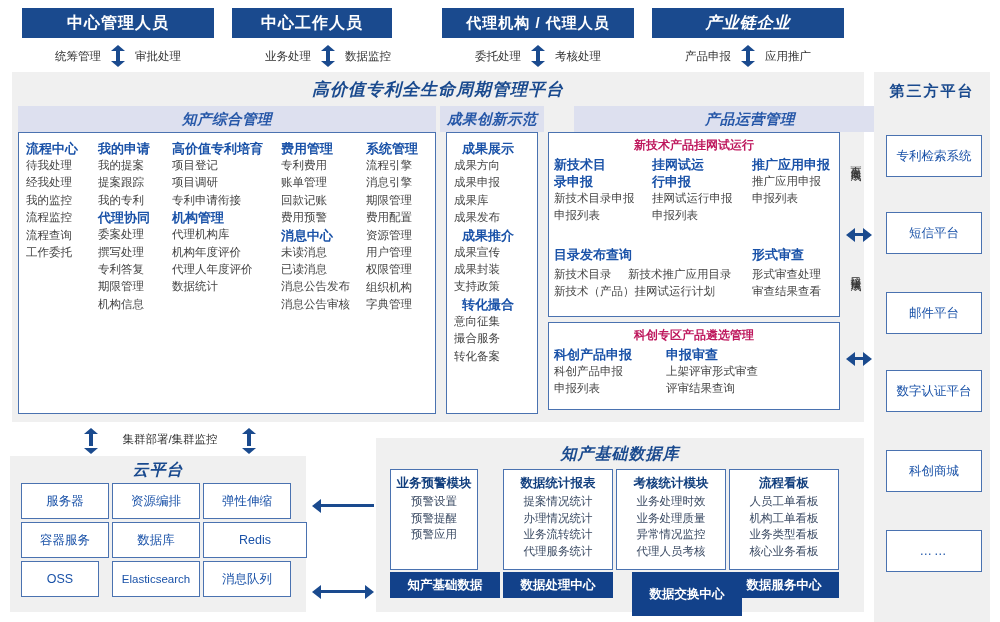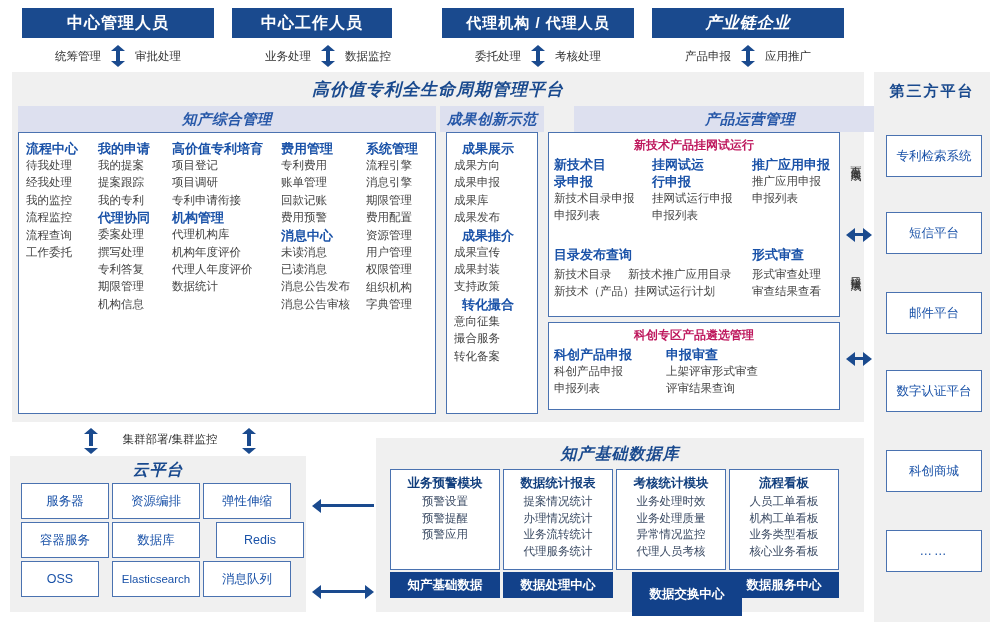--- a/index.html
+++ b/index.html
@@ -256,39 +256,39 @@
 </div>
 <div class="abs cluster-lbl" style="left:100px;top:432px;width:140px;">集群部署/集群监控</div>
 
 <div class="abs gray-panel" style="left:10px;top:456px;width:296px;height:156px;"></div>
 <div class="abs cloud-title" style="left:10px;top:460px;width:296px;">云平台</div>
 <div class="abs cloud-cell" style="left:21px;top:483px;width:88px;height:36px;">服务器</div>
 <div class="abs cloud-cell" style="left:112px;top:483px;width:88px;height:36px;">资源编排</div>
 <div class="abs cloud-cell" style="left:203px;top:483px;width:88px;height:36px;">弹性伸缩</div>
 <div class="abs cloud-cell" style="left:21px;top:522px;width:88px;height:36px;">容器服务</div>
 <div class="abs cloud-cell" style="left:112px;top:522px;width:88px;height:36px;">数据库</div>
-<div class="abs cloud-cell" style="left:216px;top:522px;width:88px;height:36px;">Redis</div>
+<div class="abs cloud-cell" style="left:203px;top:522px;width:104px;height:36px;">Redis</div>
 <div class="abs cloud-cell" style="left:21px;top:561px;width:78px;height:36px;">OSS</div>
 <div class="abs cloud-cell" style="left:112px;top:561px;width:88px;height:36px;font-size:11.5px;">Elasticsearch</div>
 <div class="abs cloud-cell" style="left:203px;top:561px;width:88px;height:36px;">消息队列</div>
 
 <div class="abs lr-arrow only-left" style="left:312px;top:471px;width:62px;">
     <span class="l"></span>
     <span class="bar"></span>
   </div>
 <div class="abs lr-arrow" style="left:312px;top:543px;width:62px;">
     <span class="l"></span>
     <span class="bar"></span>
     <span class="r"></span>
   </div>
 
 <div class="abs gray-panel" style="left:376px;top:438px;width:488px;height:174px;"></div>
 <div class="abs db-title" style="left:376px;top:444px;width:488px;">知产基础数据库</div>
 
-<div class="abs db-col" style="left:390px;top:469px;width:110px;height:101px;font-family:Liberation Serif, serif;">
+<div class="abs db-col" style="left:390px;top:469px;width:88px;height:101px;font-family:Liberation Serif, serif;">
   <div class="db-col-head">业务预警模块</div>
   <div class="db-col-item">预警设置</div>
   <div class="db-col-item">预警提醒</div>
   <div class="db-col-item">预警应用</div>
 </div>
 <div class="abs db-foot" style="left:390px;top:572px;width:110px;height:26px;">知产基础数据</div>
 
 <div class="abs db-col" style="left:503px;top:469px;width:110px;height:101px;">
   <div class="db-col-head">数据统计报表</div>
   <div class="db-col-item">提案情况统计</div>

